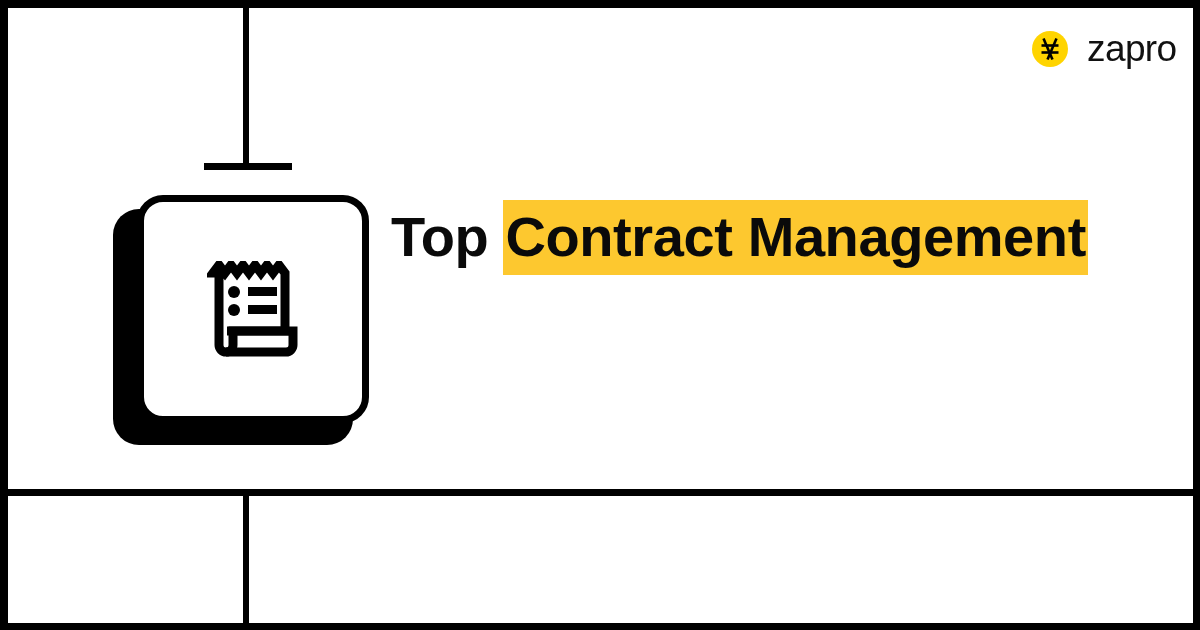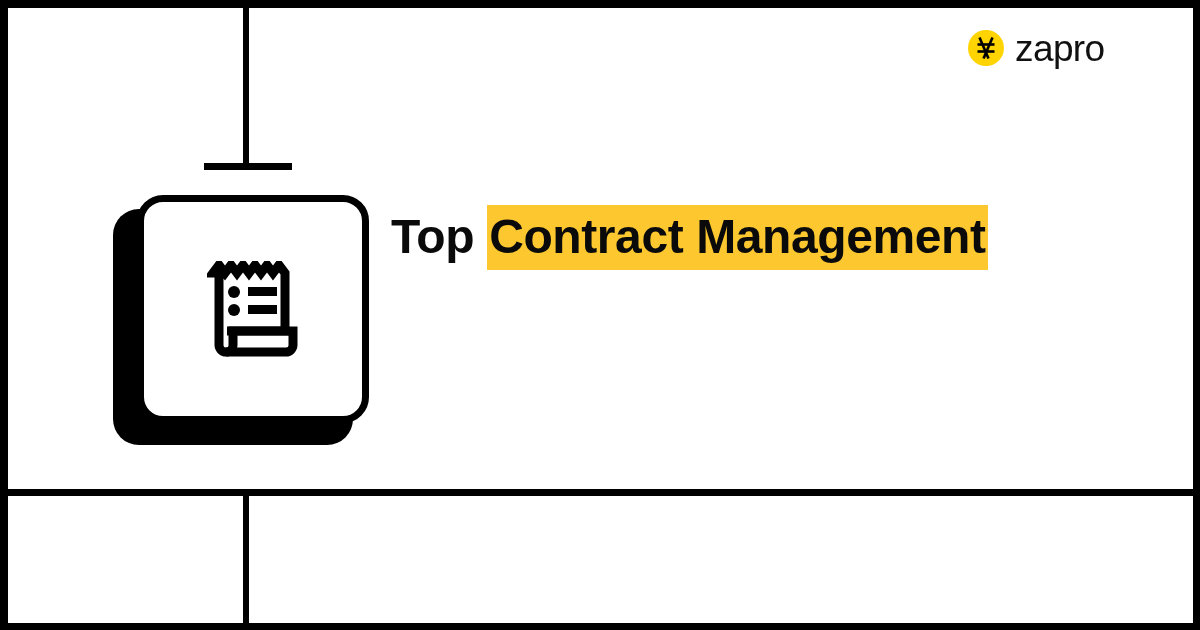--- a/index.html
+++ b/index.html
@@ -81,42 +81,42 @@
     justify-content: center;
   }
   #receipt-icon { display: block; }
 
   
   #headline {
     position: absolute;
     left: 391px;
     top: 208px;
     width: 680px;
-    font-size: 48px;
+    font-size: 56px;
     font-weight: 700;
     line-height: 57px;
     letter-spacing: -0.4px;
     color: #0a0a0a;
   }
   #headline .line { white-space: nowrap; }
   #headline .hl {
     background: #FDC82F;
     padding: 5px 2px 7px 2px;
     box-decoration-break: clone;
     -webkit-box-decoration-break: clone;
   }
 
   
   #logo {
     position: absolute;
-    left: 968px;
+    left: 1032px;
     top: 30px;
     display: flex;
-    align-items: flex-start;
-    gap: 11px;
+    align-items: flex-end;
+    gap: 19px;
   }
   #logo-mark {
     width: 36px;
     height: 36px;
     display: block;
   }
   #logo-wordmark {
     font-size: 37px;
     font-weight: 400;
     letter-spacing: -0.6px;

